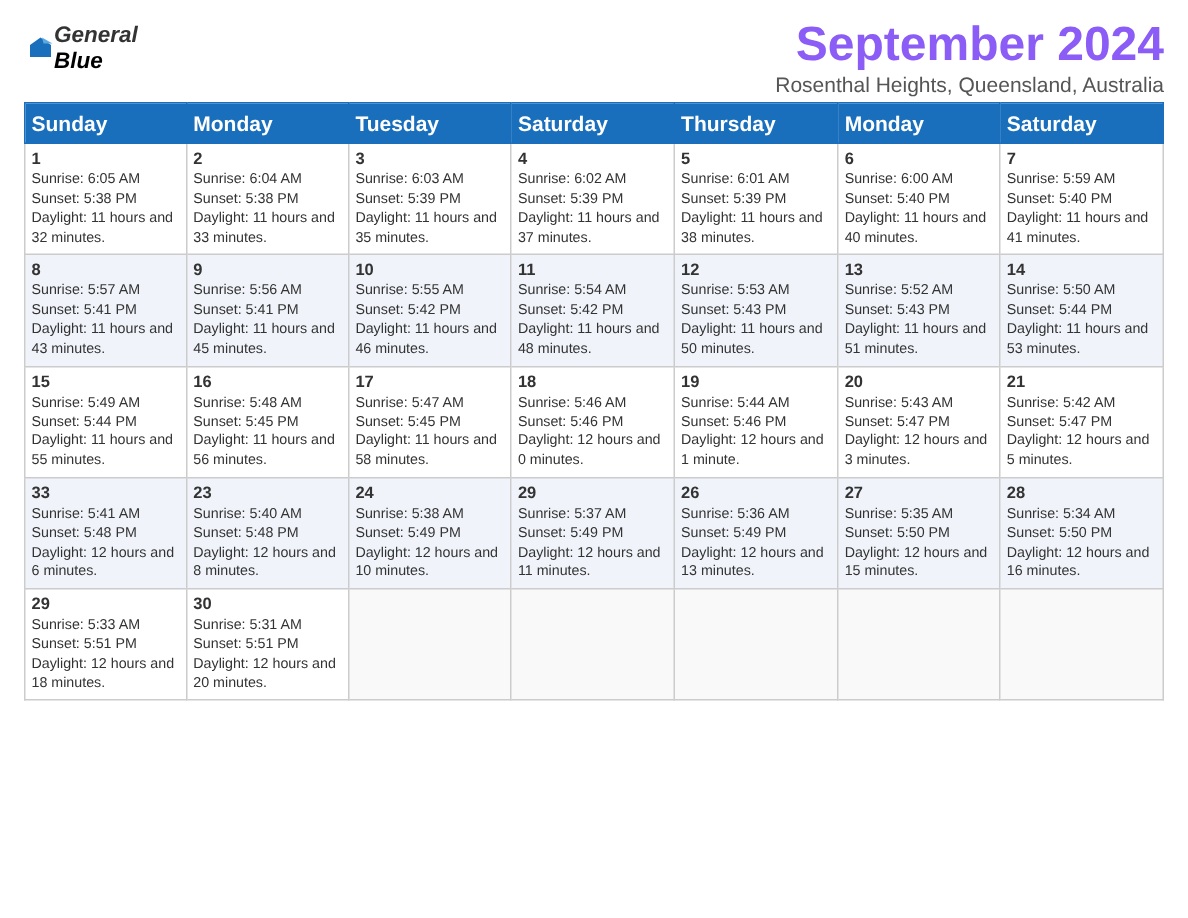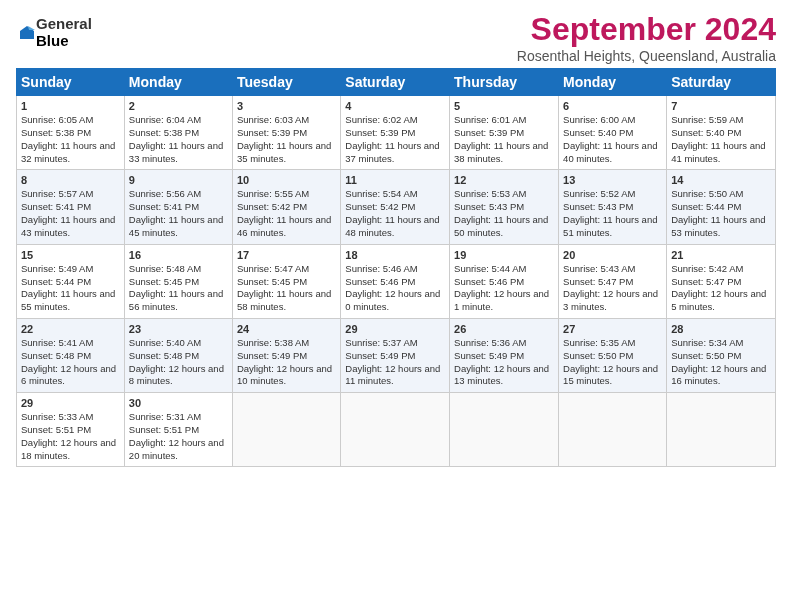--- a/index.html
+++ b/index.html
@@ -24,36 +24,37 @@
     }
     .logo {
       display: flex;
       align-items: center;
       margin-top: 4px;
     }
     .logo-text {
       font-size: 15px;
       font-weight: bold;
       line-height: 1.1;
+      font-style: italic;
     }
     .logo-general { color: #333; }
     .logo-blue { color: #000000; }
     .logo-icon {
       width: 18px;
       height: 18px;
       margin-left: 2px;
       margin-right: 0px;
     }
     .title-block {
       text-align: right;
     }
     .month-title {
       font-size: 32px;
       font-weight: bold;
-      color: #be185d;
+      color: #8b5cf6;
       line-height: 1.1;
     }
     .location-subtitle {
       font-size: 14px;
       color: #555;
       margin-top: 1px;
       margin-left: 18px;
     }
     .calendar {
       width: 100%;
@@ -219,21 +220,21 @@
         <div class="day-number">20</div>
         <div class="day-detail">Sunrise: 5:43 AM<br>Sunset: 5:47 PM<br>Daylight: 12 hours and 3 minutes.</div>
       </td>
           <td>
         <div class="day-number">21</div>
         <div class="day-detail">Sunrise: 5:42 AM<br>Sunset: 5:47 PM<br>Daylight: 12 hours and 5 minutes.</div>
       </td>
         </tr>
         <tr>
           <td>
-        <div class="day-number">22</div>
+        <div class="day-number">33</div>
         <div class="day-detail">Sunrise: 5:41 AM<br>Sunset: 5:48 PM<br>Daylight: 12 hours and 6 minutes.</div>
       </td>
           <td>
         <div class="day-number">23</div>
         <div class="day-detail">Sunrise: 5:40 AM<br>Sunset: 5:48 PM<br>Daylight: 12 hours and 8 minutes.</div>
       </td>
           <td>
         <div class="day-number">24</div>
         <div class="day-detail">Sunrise: 5:38 AM<br>Sunset: 5:49 PM<br>Daylight: 12 hours and 10 minutes.</div>
       </td>

